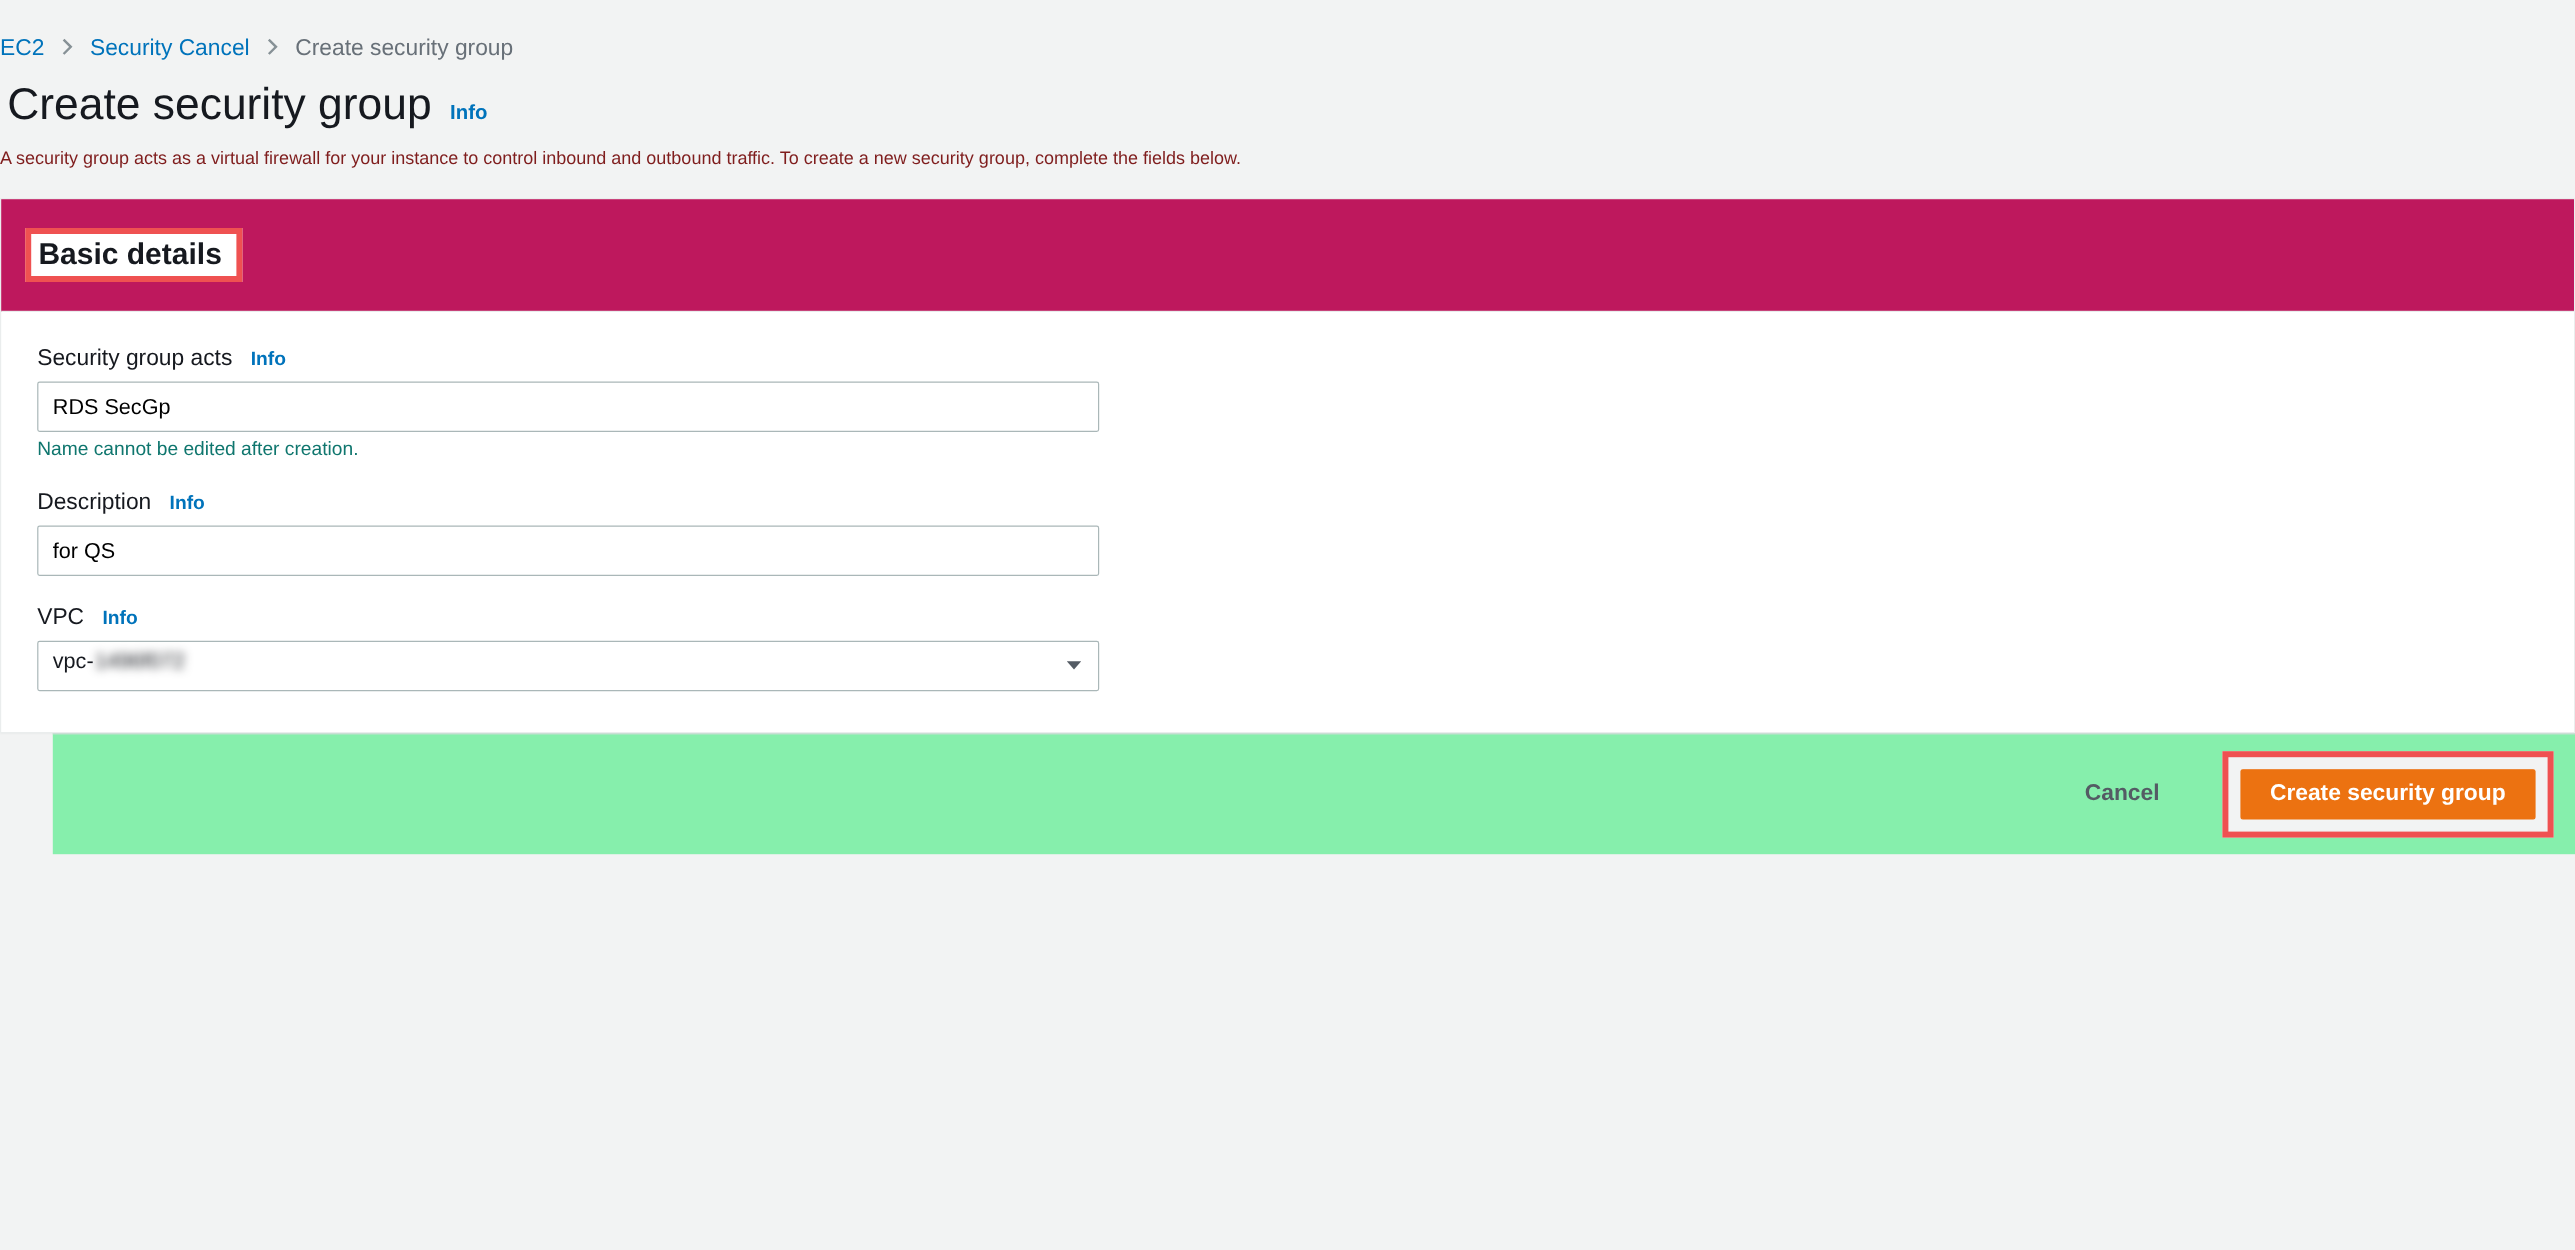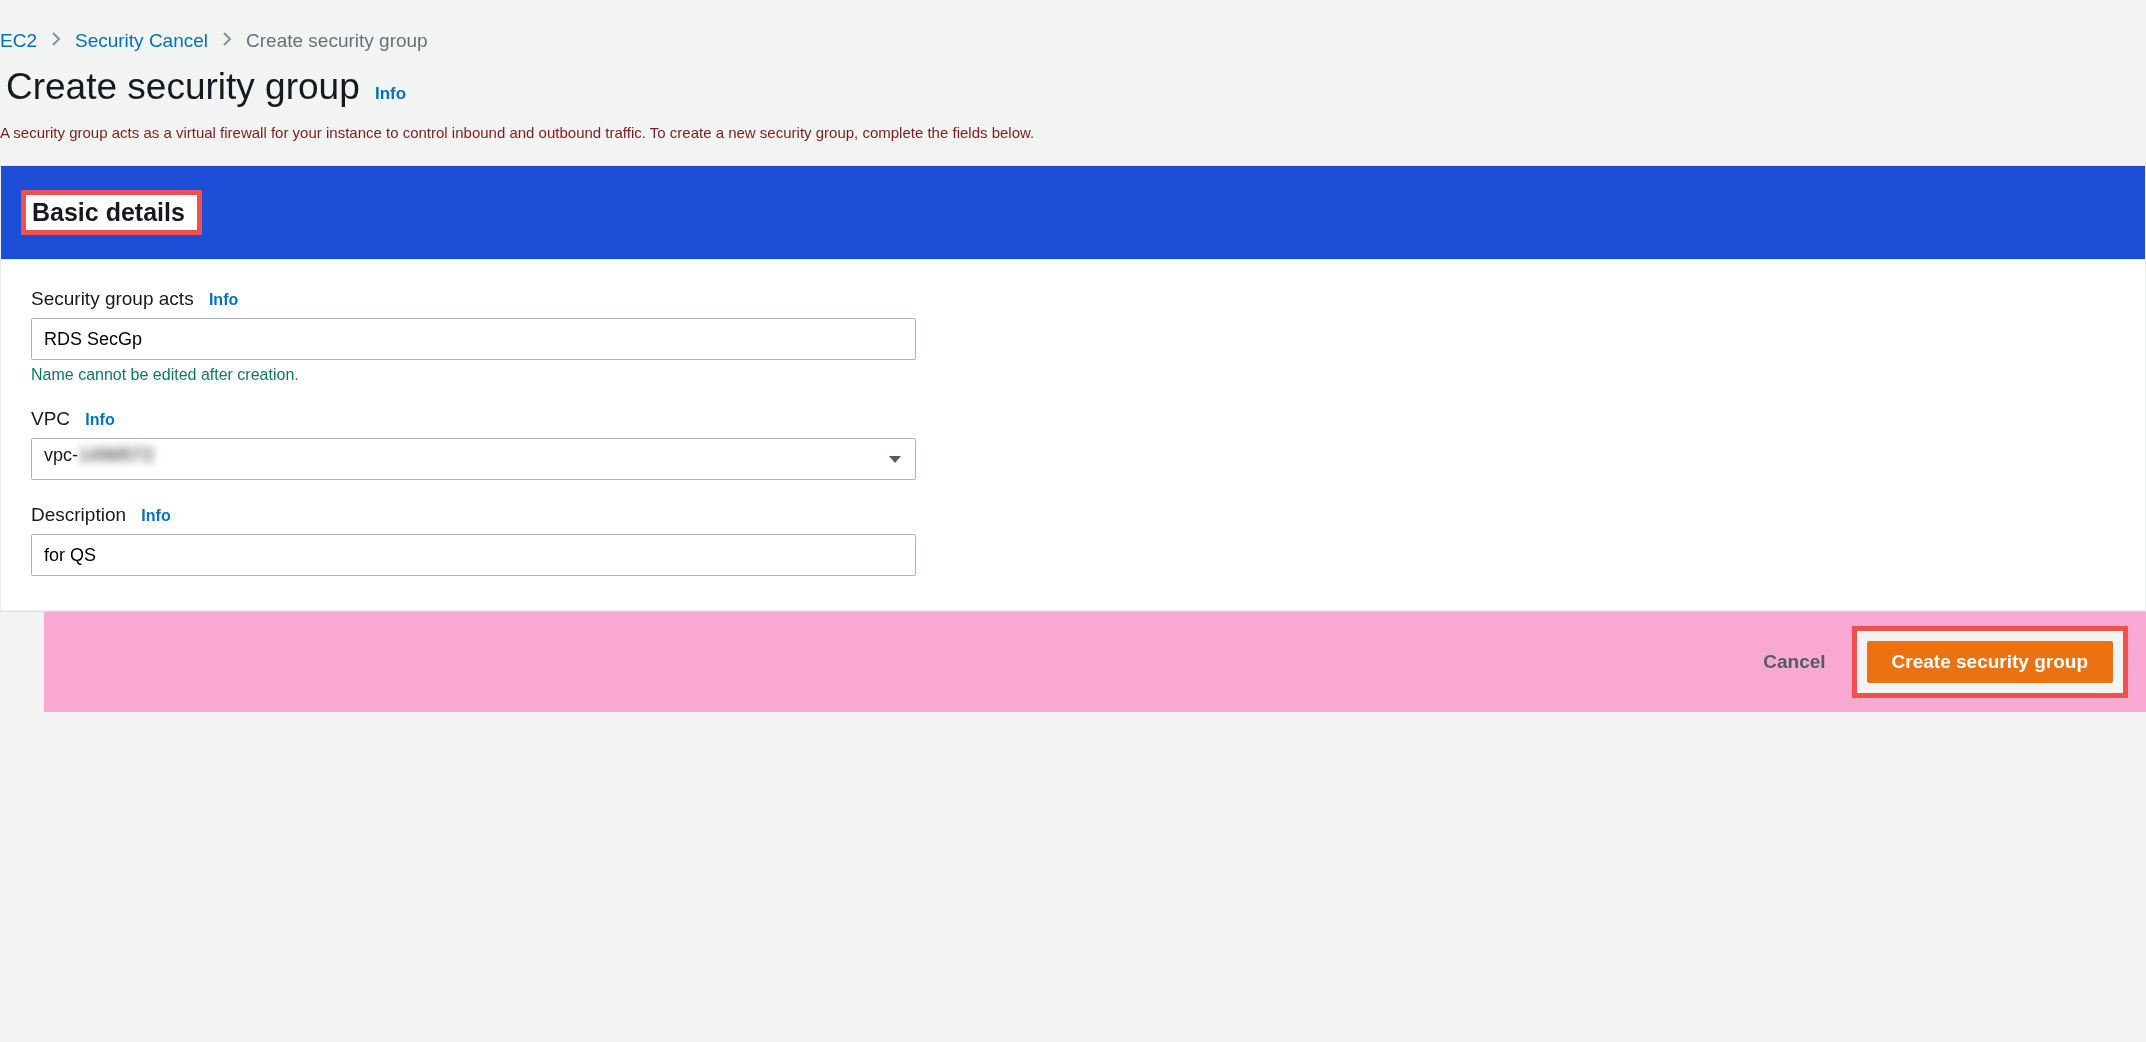--- a/index.html
+++ b/index.html
@@ -53,21 +53,21 @@
       color: #7f1d1d;
       font-size: 15px;
       padding: 6px 0 24px 0;
     }
     .panel {
       background: #fff;
       border: 1px solid #eaeded;
       box-shadow: 0 1px 1px rgba(0,0,0,0.05);
     }
     .panel-header {
-      background: #1d4ed8;
+      background: #be185d;
       border-bottom: 1px solid #eaeded;
       padding: 24px 28px 24px 20px;
     }
     .panel-title {
       font-size: 25px;
       font-weight: 700;
       color: #16191f;
       display: inline-block;
     }
     .highlight-box-red {
@@ -134,26 +134,26 @@
       pointer-events: none;
       color: #545b64;
     }
     .vpc-blur {
       display: inline-block;
       filter: blur(4px);
       margin-left: 1px;
     }
     .footer-bar {
       border-top: 1px solid #d5dbdb;
-      background: #f9a8d4;
+      background: #86efac;
       padding: 14px 18px 14px 0;
       display: flex;
       justify-content: flex-end;
       align-items: center;
-      gap: 2px;
+      gap: 28px;
       margin-left: 44px;
     }
     .btn {
       font-size: 19px;
       font-weight: 700;
       padding: 9px 24px;
       border-radius: 2px;
       cursor: pointer;
       border: none;
       background: transparent;
@@ -207,47 +207,47 @@
   </div>
   <div class="panel-body">
 
     <div class="form-field">
       <label class="field-label">
         <span>Security group acts</span>
         <a href="#" class="info-link">Info</a>
       </label>
       <input type="text" class="text-input" value="RDS SecGp" style="">
       <div class="help-text">Name cannot be edited after creation.</div>
+    </div>
+
+    <div class="form-field">
+      <label class="field-label">
+        <span>Description</span>
+        <a href="#" class="info-link">Info</a>
+      </label>
+      <input type="text" class="text-input" value="for QS" style="">
     </div>
 
     <div class="form-field">
       <label class="field-label">
         <span>VPC</span>
         <a href="#" class="info-link">Info</a>
       </label>
       <div class="select-wrap">
         <div class="select-input">
           <span>vpc-</span><span class="vpc-blur">1496f072</span>
         </div>
         <span class="select-caret">
           <svg width="14" height="10" viewBox="0 0 14 10">
               <path d="M1 1 L7 8 L13 1" fill="#545b64"></path>
             </svg>
         </span>
       </div>
     </div>
 
-    <div class="form-field">
-      <label class="field-label">
-        <span>Description</span>
-        <a href="#" class="info-link">Info</a>
-      </label>
-      <input type="text" class="text-input" value="for QS" style="">
-    </div>
-
   </div>
 </div>
 
 <div class="footer-bar">
   <button class="btn btn-cancel">Cancel</button>
   <span class="highlight-wrap-primary">
     <button class="btn btn-primary">Create security group</button>
   </span>
 </div>
 

